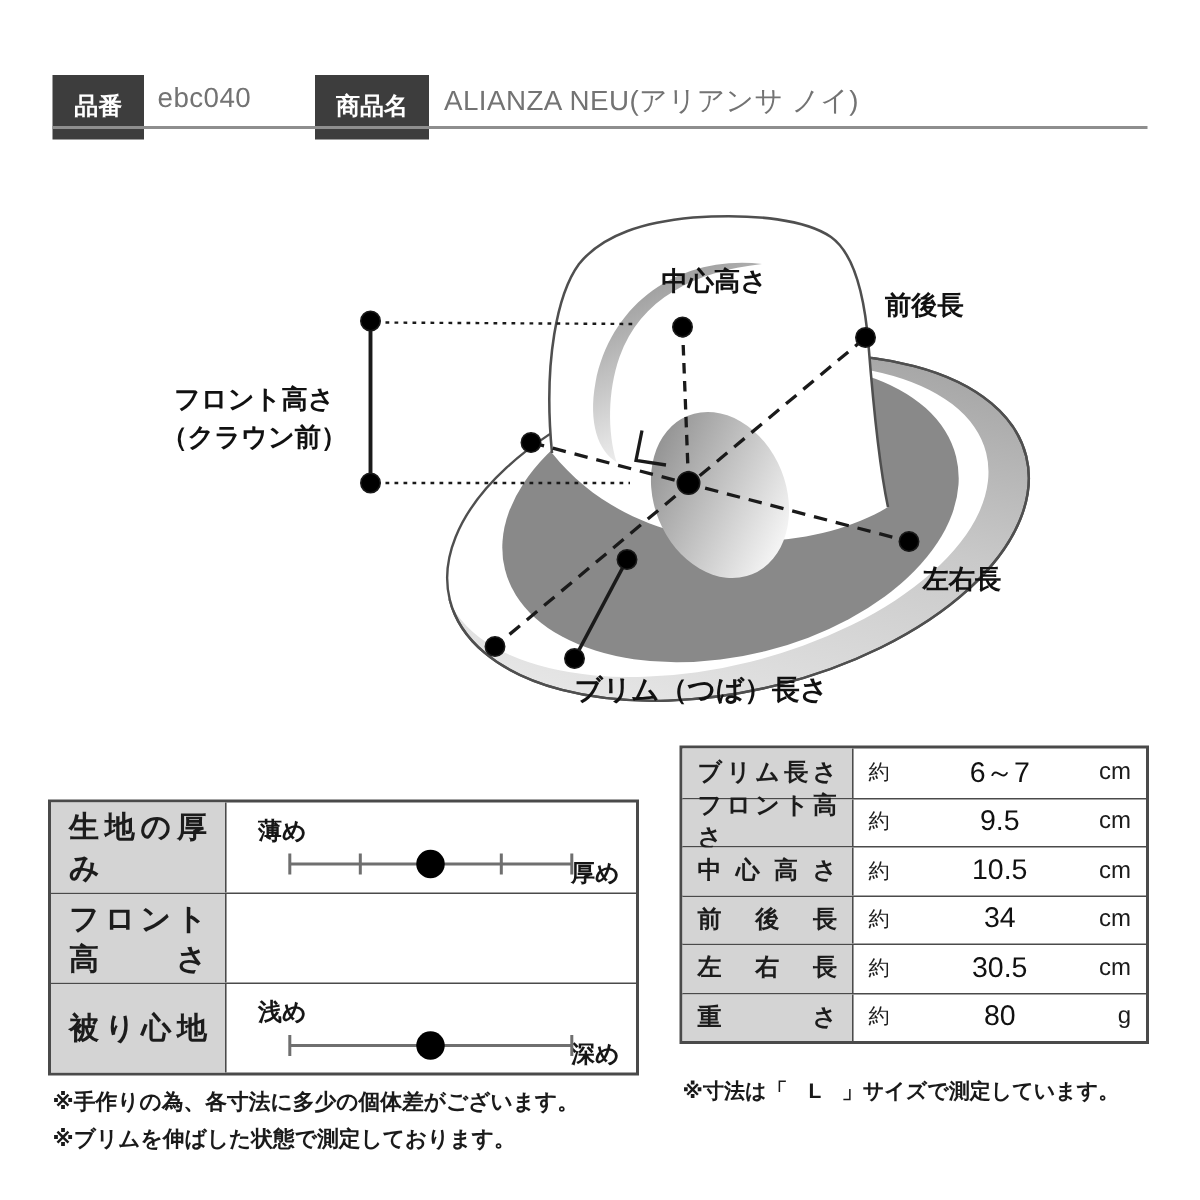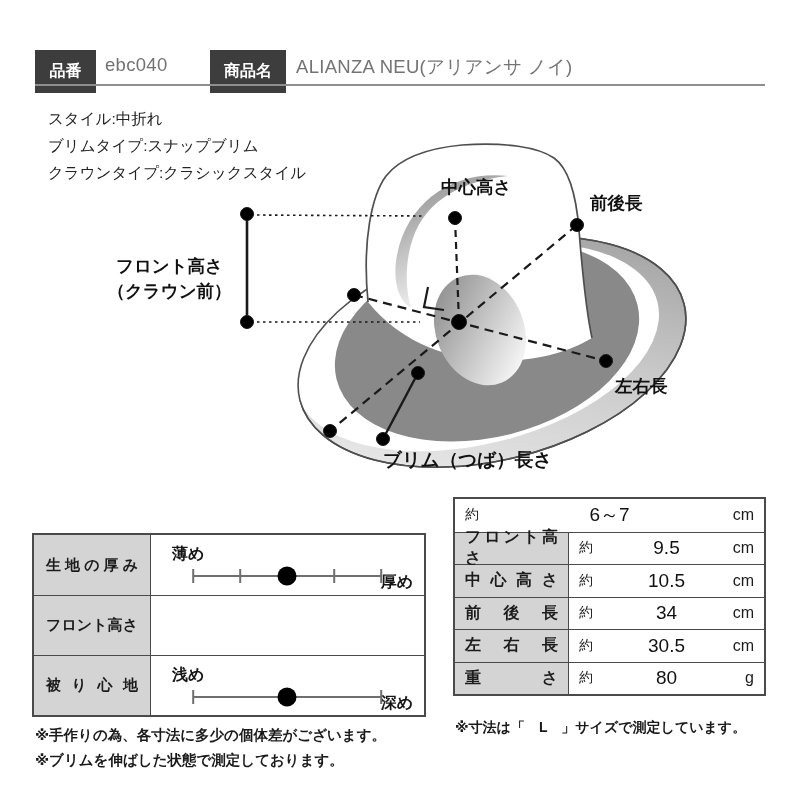--- a/index.html
+++ b/index.html
@@ -31,21 +31,21 @@
                      font-size:17.5px; line-height:25px; }
 
   .hat-svg { position:absolute; left:0; top:0; width:800px; height:800px; pointer-events:none; }
 
   
   .slider-table { position:absolute; left:32px; top:533px; width:394px;
                   border:2px solid #4a4a4a; background:#fff; }
   .s-row { display:flex; height:60px; border-top:1.5px solid #4a4a4a; }
   .s-row:first-child { border-top:none; }
   .s-label { width:117px; background:#d4d4d4; border-right:1.5px solid #4a4a4a;
-             font-size:15px; font-weight:600; padding:16px 12px; display:flex; align-items:center; }
+             font-size:20px; font-weight:600; padding:16px 12px; display:flex; align-items:center; }
   .s-label > span { width:100%; text-align:justify; text-align-last:justify; }
   .s-cell { position:relative; flex:1; }
   .s-end { position:absolute; top:9px; font-size:16px; font-weight:600; color:#161616; }
   .s-end.left { left:21px; }
   .s-end.right { right:11px;margin-top:28px; }
   .s-track { position:absolute; left:42px; right:43px; top:33px; height:16px; }
   .s-line { position:absolute; left:0; right:0; top:50%; height:1.6px; margin-top:-0.8px; background:#6f6f6f; }
   .s-tick { position:absolute; top:1px; width:1.6px; height:14px; background:#6f6f6f; transform:translateX(-50%); }
   .s-dot { position:absolute; top:50%; transform:translate(-50%,-50%); width:19px; height:19px;
            border-radius:50%; background:#000; }
@@ -72,25 +72,20 @@
 <body>
 
 <div class="page">
 
   <div class="tag-box tag-item-no">品番</div>
   <div class="hdr-val hdr-item-no-val">ebc040</div>
   <div class="tag-box tag-product">商品名</div>
   <div class="hdr-val hdr-product-val">ALIANZA NEU(アリアンサ ノイ)</div>
   <div class="hdr-rule"></div>
 
-  <div class="spec-lines">
-    <div>スタイル:中折れ</div>
-    <div>ブリムタイプ:スナップブリム</div>
-    <div>クラウンタイプ:クラシックスタイル</div>
-  </div>
 
   <svg class="hat-svg" viewBox="0 0 800 800">
     <defs>
       <linearGradient id="gBrim" x1="0%" y1="100%" x2="100%" y2="0%">
         <stop offset="0%" stop-color="#f0f0f0"></stop>
         <stop offset="55%" stop-color="#c9c9c9"></stop>
         <stop offset="100%" stop-color="#979797"></stop>
       </linearGradient>
       <linearGradient id="gCrescent" x1="20%" y1="0%" x2="60%" y2="100%">
         <stop offset="0%" stop-color="#8f8f8f"></stop>
@@ -209,20 +204,23 @@
           <div class="s-tick" style="left:100%"></div>
           <div class="s-dot" style="left:50%"></div>
         </div>
       </div>
     </div>
 
   </div>
 
   <div class="m-table">
     <div class="m-row">
+      <div class="m-label">
+          <span>ブリム長さ</span>
+        </div>
       <div class="m-value-cell">
         <span class="m-approx">約</span>
         <span class="m-value">6～7</span>
         <span class="m-unit">cm</span>
       </div>
     </div>
     <div class="m-row">
       <div class="m-label">
           <span>フロント高さ</span>
         </div>

